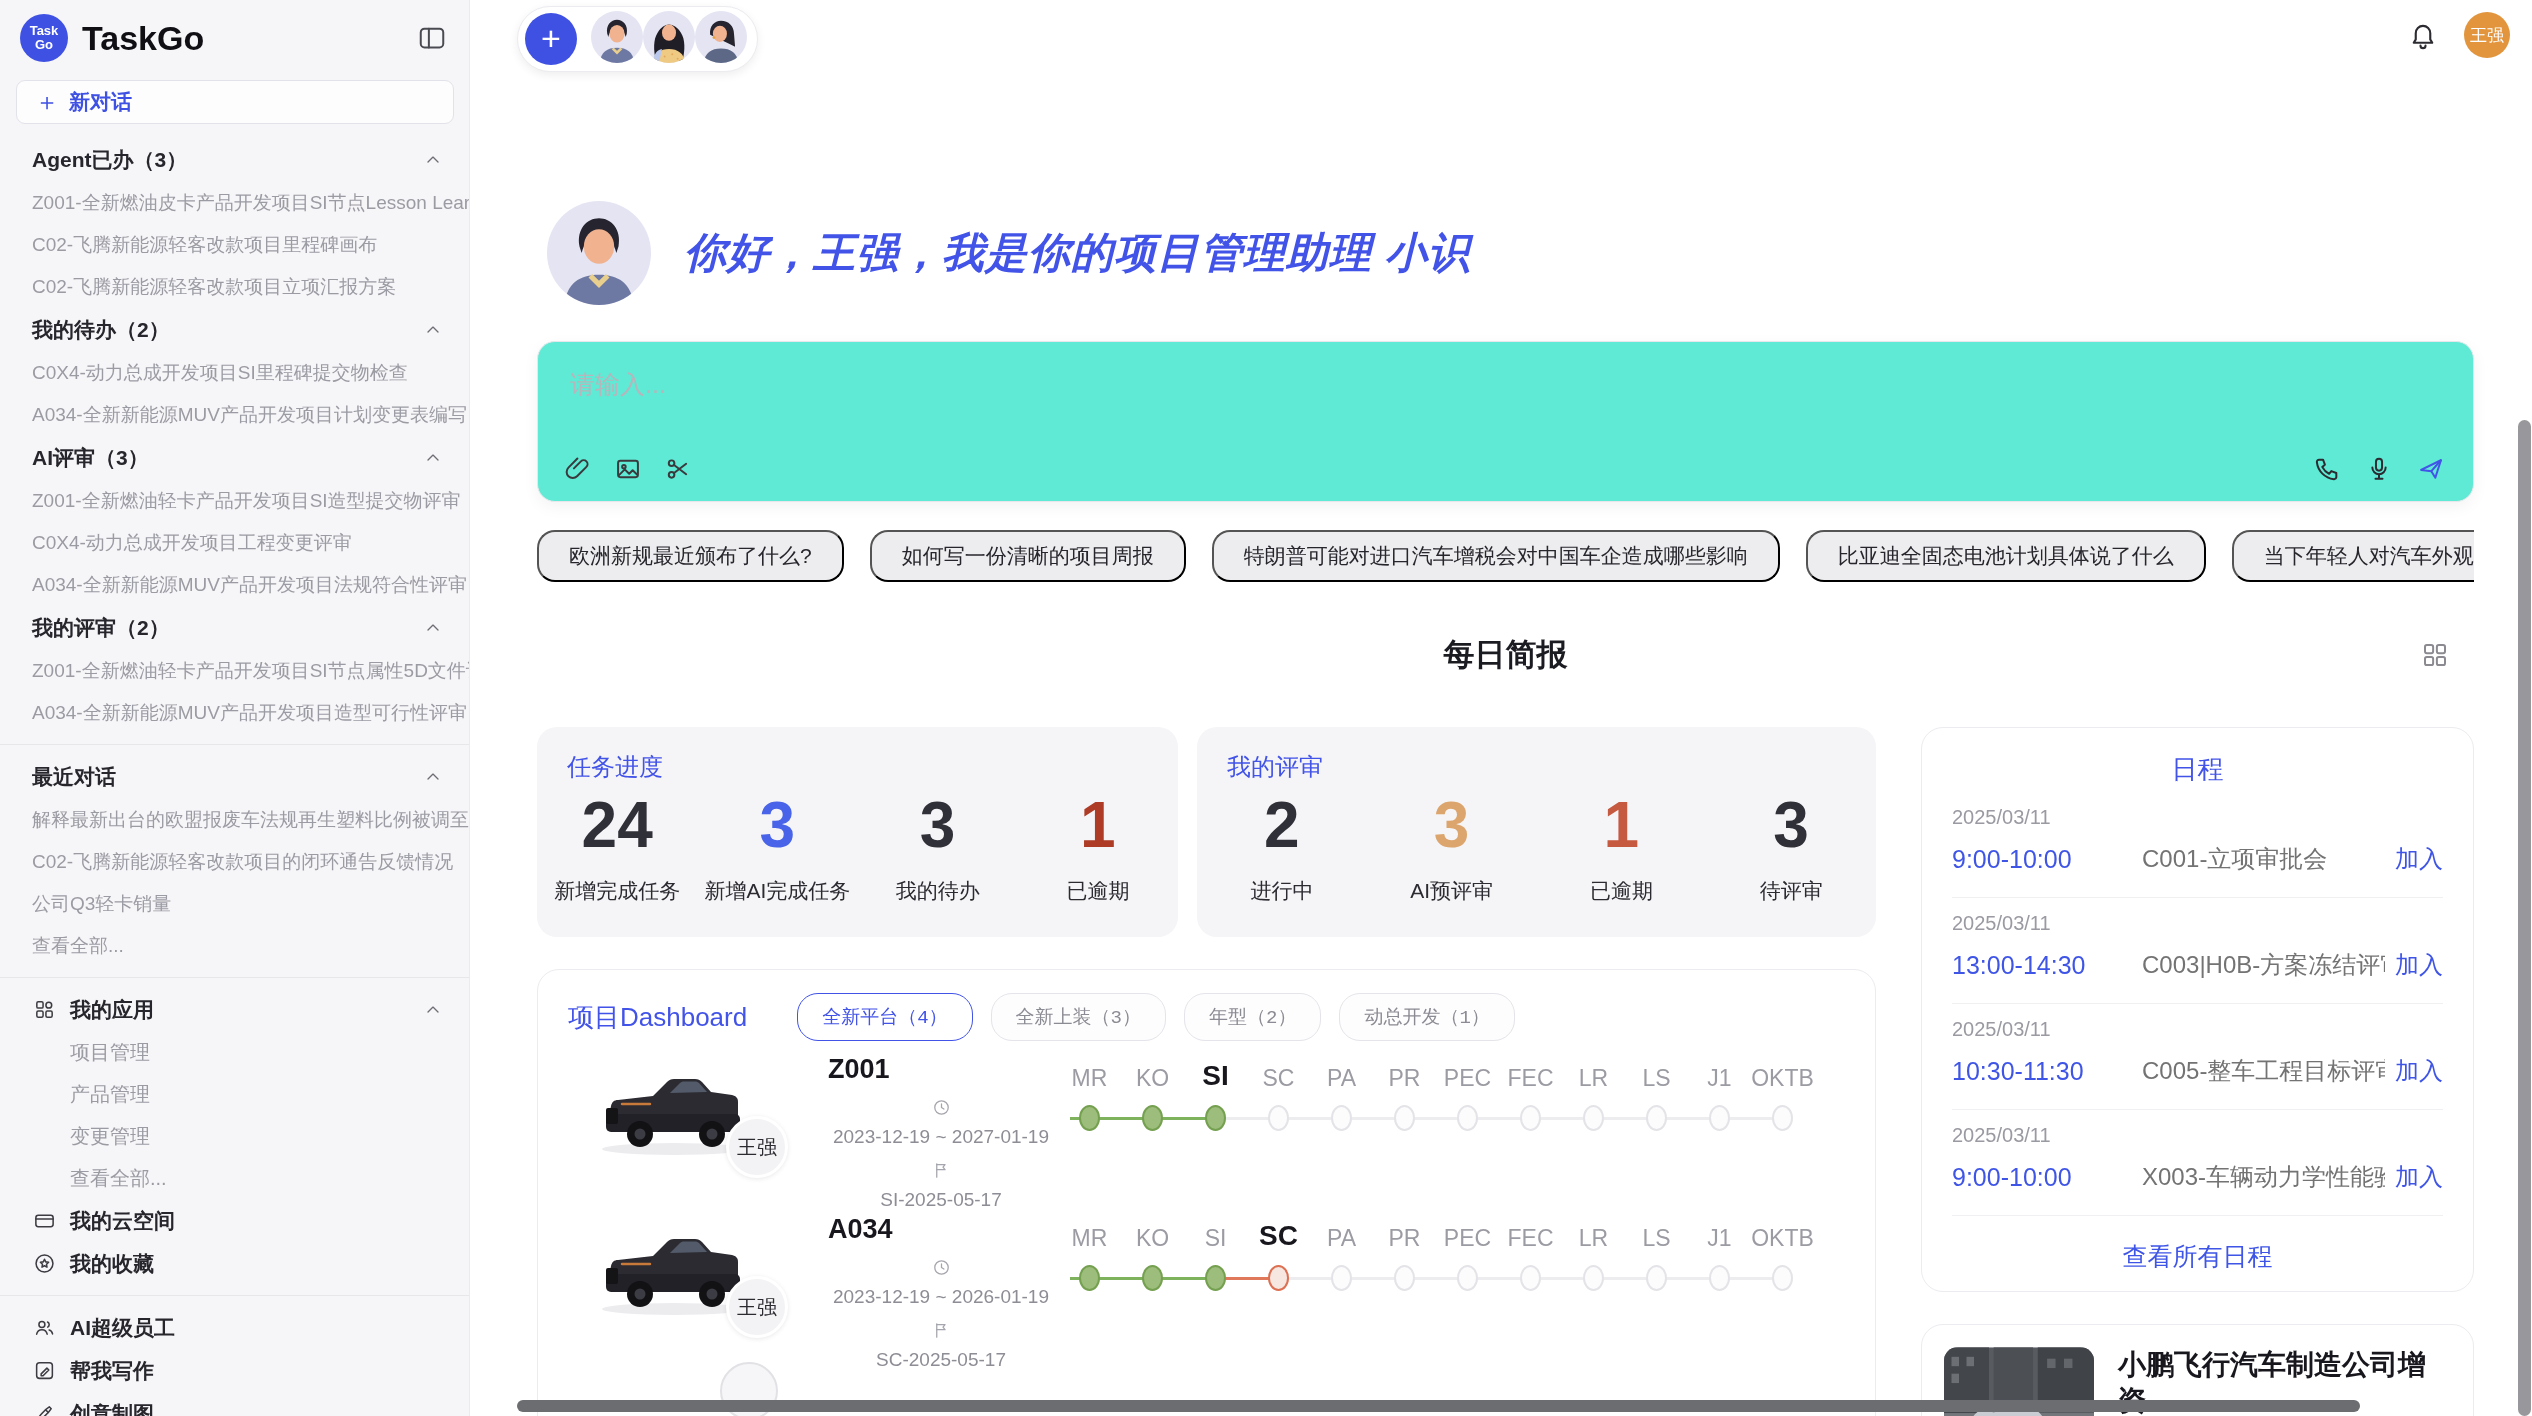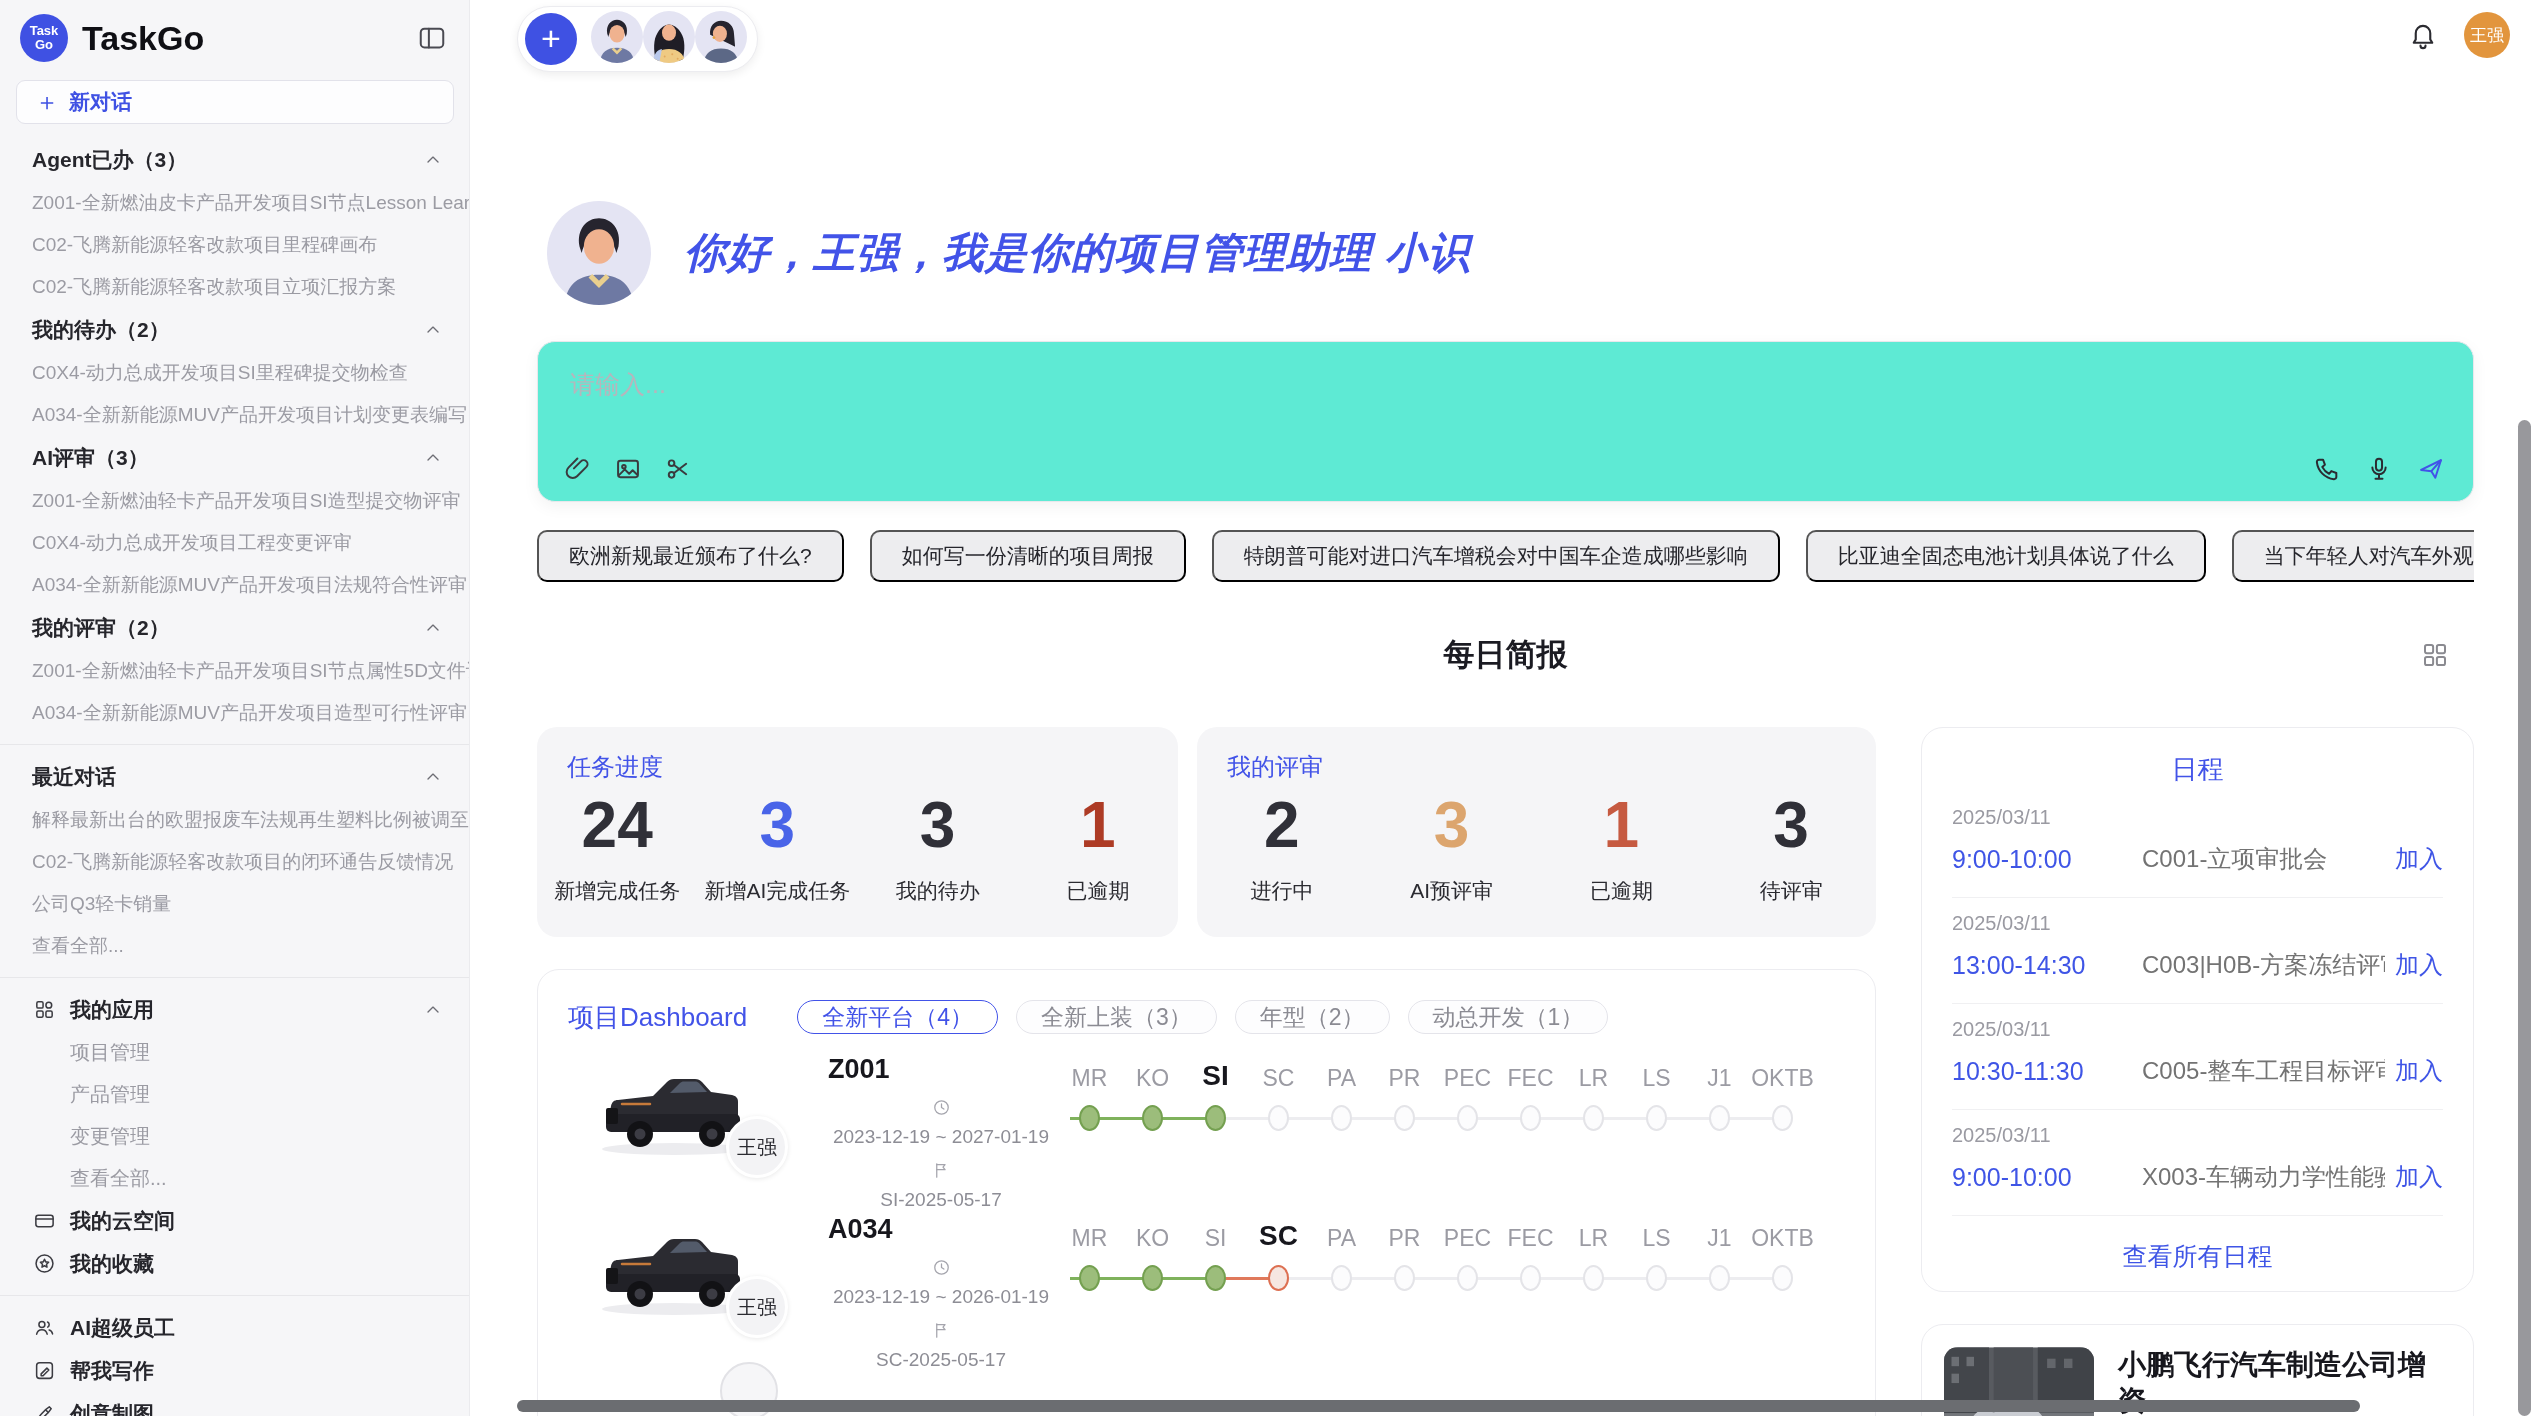--- a/index.html
+++ b/index.html
@@ -48,21 +48,21 @@
   .composer{position:relative;margin-top:32px;height:161px;border:1.5px solid #e8e8ec;border-radius:18px;background:#5eead4;box-shadow:0 5px 16px rgba(0,0,0,.05);}
   .composer textarea{position:absolute;left:30px;top:24px;width:1600px;height:80px;border:none;outline:none;resize:none;font-size:25px;color:#33333a;background:transparent;}
   .composer textarea::placeholder{color:#b6b6bc;}
   .comp-icons-left{position:absolute;left:26px;bottom:18px;display:flex;gap:22px;color:#3a3a3e;}
   .comp-icons-left .cic,.comp-icons-right .cic{width:28px;height:28px;cursor:pointer;display:flex;}
   .comp-icons-left svg,.comp-icons-right svg{width:28px;height:28px;}
   .comp-icons-right{position:absolute;right:28px;bottom:18px;display:flex;gap:24px;color:#2b2b31;align-items:center;}
   .cic.send{color:#4253e8;}
 
   .chips{display:flex;gap:26px;margin-top:28px;white-space:nowrap;overflow:hidden;}
-  .chip{height:52px;padding:0 30px;border-radius:10px;background:#ededef;font-size:21px;color:#26262c;display:flex;align-items:center;cursor:pointer;flex:none;}
+  .chip{height:52px;padding:0 30px;border-radius:18px;background:#ededef;font-size:21px;color:#26262c;display:flex;align-items:center;cursor:pointer;flex:none;}
 
   .brief-head{position:relative;margin-top:48px;height:50px;}
   .brief-head h2{margin:0;text-align:center;font-size:31px;font-weight:700;color:#1b1b22;line-height:50px;}
   .layout-ic{position:absolute;right:24px;top:10px;width:30px;height:30px;color:#8a8a90;cursor:pointer;}
   .layout-ic svg{width:30px;height:30px;}
 
   .cols{display:flex;margin-top:47px;gap:45px;}
   .col-main{width:1339px;flex:none;}
   .col-side{width:553px;flex:none;}
 
@@ -71,21 +71,21 @@
   .stat-title{padding-left:30px;font-size:24px;color:#4253e8;}
   .stat-row{display:flex;margin-top:6px;}
   .stat-cell{flex:1;text-align:center;}
   .stat-num{font-size:64px;font-weight:600;line-height:1.15;}
   .stat-label{margin-top:14px;font-size:21px;color:#2b2b31;}
 
   .dash-card{margin-top:32px;height:470px;border:1.5px solid #ececf0;border-radius:22px;background:#fff;padding:26px 30px 0;overflow:hidden;}
   .dash-head{display:flex;align-items:center;height:42px;}
   .dash-title{font-size:26px;color:#4253e8;}
   .tabs{display:flex;gap:18px;margin-left:50px;}
-  .tab{height:34px;padding:0 24px;border-radius:21px;border:1.5px solid #e4e4ea;background:#fdfdfe;color:#8b8b93;font-size:23px;display:flex;align-items:center;cursor:pointer;}
+  .tab{height:48px;padding:0 24px;border-radius:21px;border:1.5px solid #e4e4ea;background:#fdfdfe;color:#8b8b93;font-size:19px;display:flex;align-items:center;cursor:pointer;font-family:Liberation Mono, monospace;}
   .tab.active{border-color:#4253e8;color:#4253e8;background:#fff;}
   .proj-row{display:flex;align-items:flex-start;height:160px;padding-top:14px;}
   .truck-wrap{position:relative;width:170px;height:110px;margin-left:20px;flex:none;}
   .truck-wrap svg{width:170px;height:110px;}
   .owner-badge{position:absolute;right:-30px;bottom:-16px;width:62px;height:62px;border-radius:50%;background:#f3f3f5;border:3px solid #fff;box-shadow:0 1px 5px rgba(0,0,0,.09);display:flex;align-items:center;justify-content:center;font-size:20px;color:#2b2b31;}
   .proj-info{margin-left:70px;width:226px;padding-top:2px;flex:none;}
   .proj-code{font-size:27px;font-weight:700;color:#17171d;}
   .proj-meta{margin-top:13px;display:flex;align-items:center;gap:9px;font-size:19px;color:#8d8d95;flex-direction:column;}
   .proj-meta .mic{width:19px;height:19px;color:#a5a5ad;display:flex;}
   .proj-meta svg{width:19px;height:19px;}

